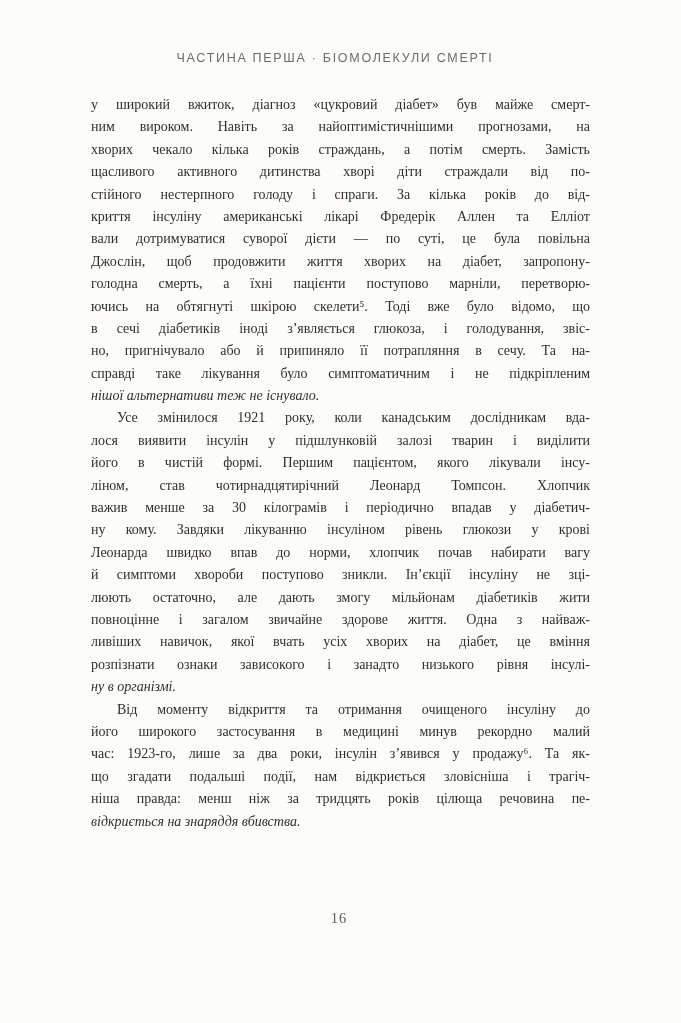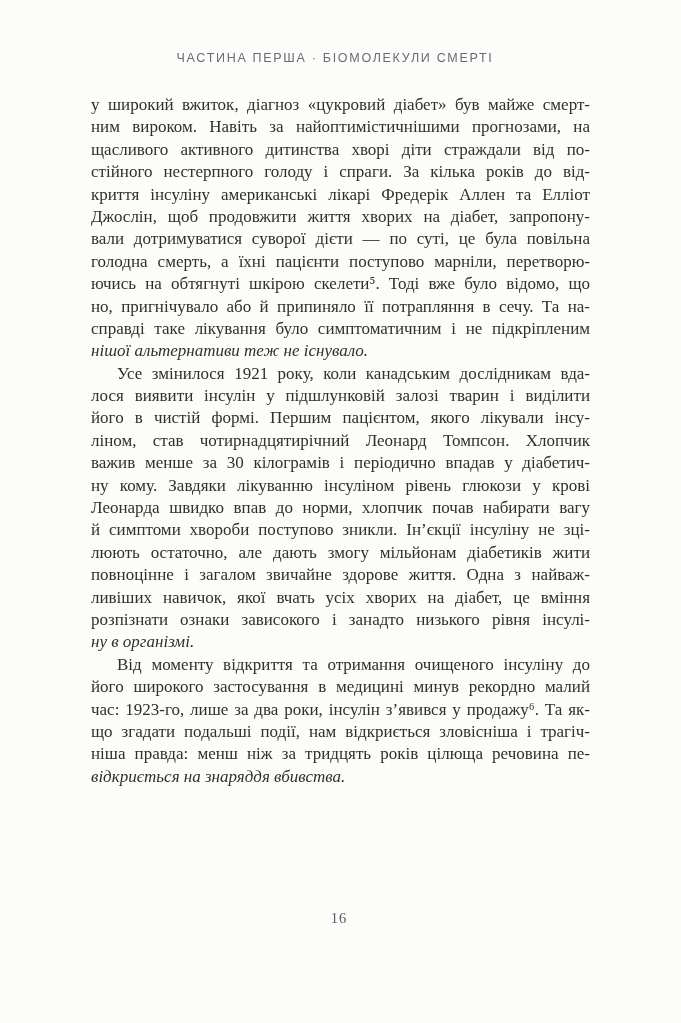--- a/index.html
+++ b/index.html
@@ -28,21 +28,21 @@
     font-size: 12.5px;
     letter-spacing: 1.7px;
     color: var(--header-text);
   }
   .text-block {
     position: absolute;
     left: 91px; top: 94px;
     width: 499px;
   }
   .line {
-    font-size: 17px;
+    font-size: 14px;
     line-height: 22.4px;
     height: 22.4px;
     color: var(--body-text);
     text-align: justify;
     text-align-last: justify;
     text-justify: inter-word;
   }
   .line.last {
     text-align-last: left;
     font-style: italic;
@@ -61,27 +61,29 @@
 </style>
 </head>
 <body>
 
 <div class="page">
   <div class="running-header">ЧАСТИНА ПЕРША · БІОМОЛЕКУЛИ СМЕРТІ</div>
 
   <div class="text-block">
       <div class="line">у широкий вжиток, діагноз «цукровий діабет» був майже смерт-</div>
       <div class="line">ним вироком. Навіть за найоптимістичнішими прогнозами, на</div>
+      <div class="line">хворих чекало кілька років страждань, а потім смерть. Замість</div>
       <div class="line">щасливого активного дитинства хворі діти страждали від по-</div>
       <div class="line">стійного нестерпного голоду і спраги. За кілька років до від-</div>
       <div class="line">криття інсуліну американські лікарі Фредерік Аллен та Елліот</div>
+      <div class="line">вали дотримуватися суворої дієти — по суті, це була повільна</div>
       <div class="line">Джослін, щоб продовжити життя хворих на діабет, запропону-</div>
-      <div class="line">вали дотримуватися суворої дієти — по суті, це була повільна</div>
       <div class="line">голодна смерть, а їхні пацієнти поступово марніли, перетворю-</div>
       <div class="line">ючись на обтягнуті шкірою скелети⁵. Тоді вже було відомо, що</div>
+      <div class="line">в сечі діабетиків іноді з’являється глюкоза, і голодування, звіс-</div>
       <div class="line">но, пригнічувало або й припиняло її потрапляння в сечу. Та на-</div>
       <div class="line">справді таке лікування було симптоматичним і не підкріпленим</div>
       <div class="line last">нішої альтернативи теж не існувало.</div>
       <div class="line indent">Усе змінилося 1921 року, коли канадським дослідникам вда-</div>
       <div class="line">лося виявити інсулін у підшлунковій залозі тварин і виділити</div>
       <div class="line">його в чистій формі. Першим пацієнтом, якого лікували інсу-</div>
       <div class="line">ліном, став чотирнадцятирічний Леонард Томпсон. Хлопчик</div>
       <div class="line">важив менше за 30 кілограмів і періодично впадав у діабетич-</div>
       <div class="line">ну кому. Завдяки лікуванню інсуліном рівень глюкози у крові</div>
       <div class="line">Леонарда швидко впав до норми, хлопчик почав набирати вагу</div>

